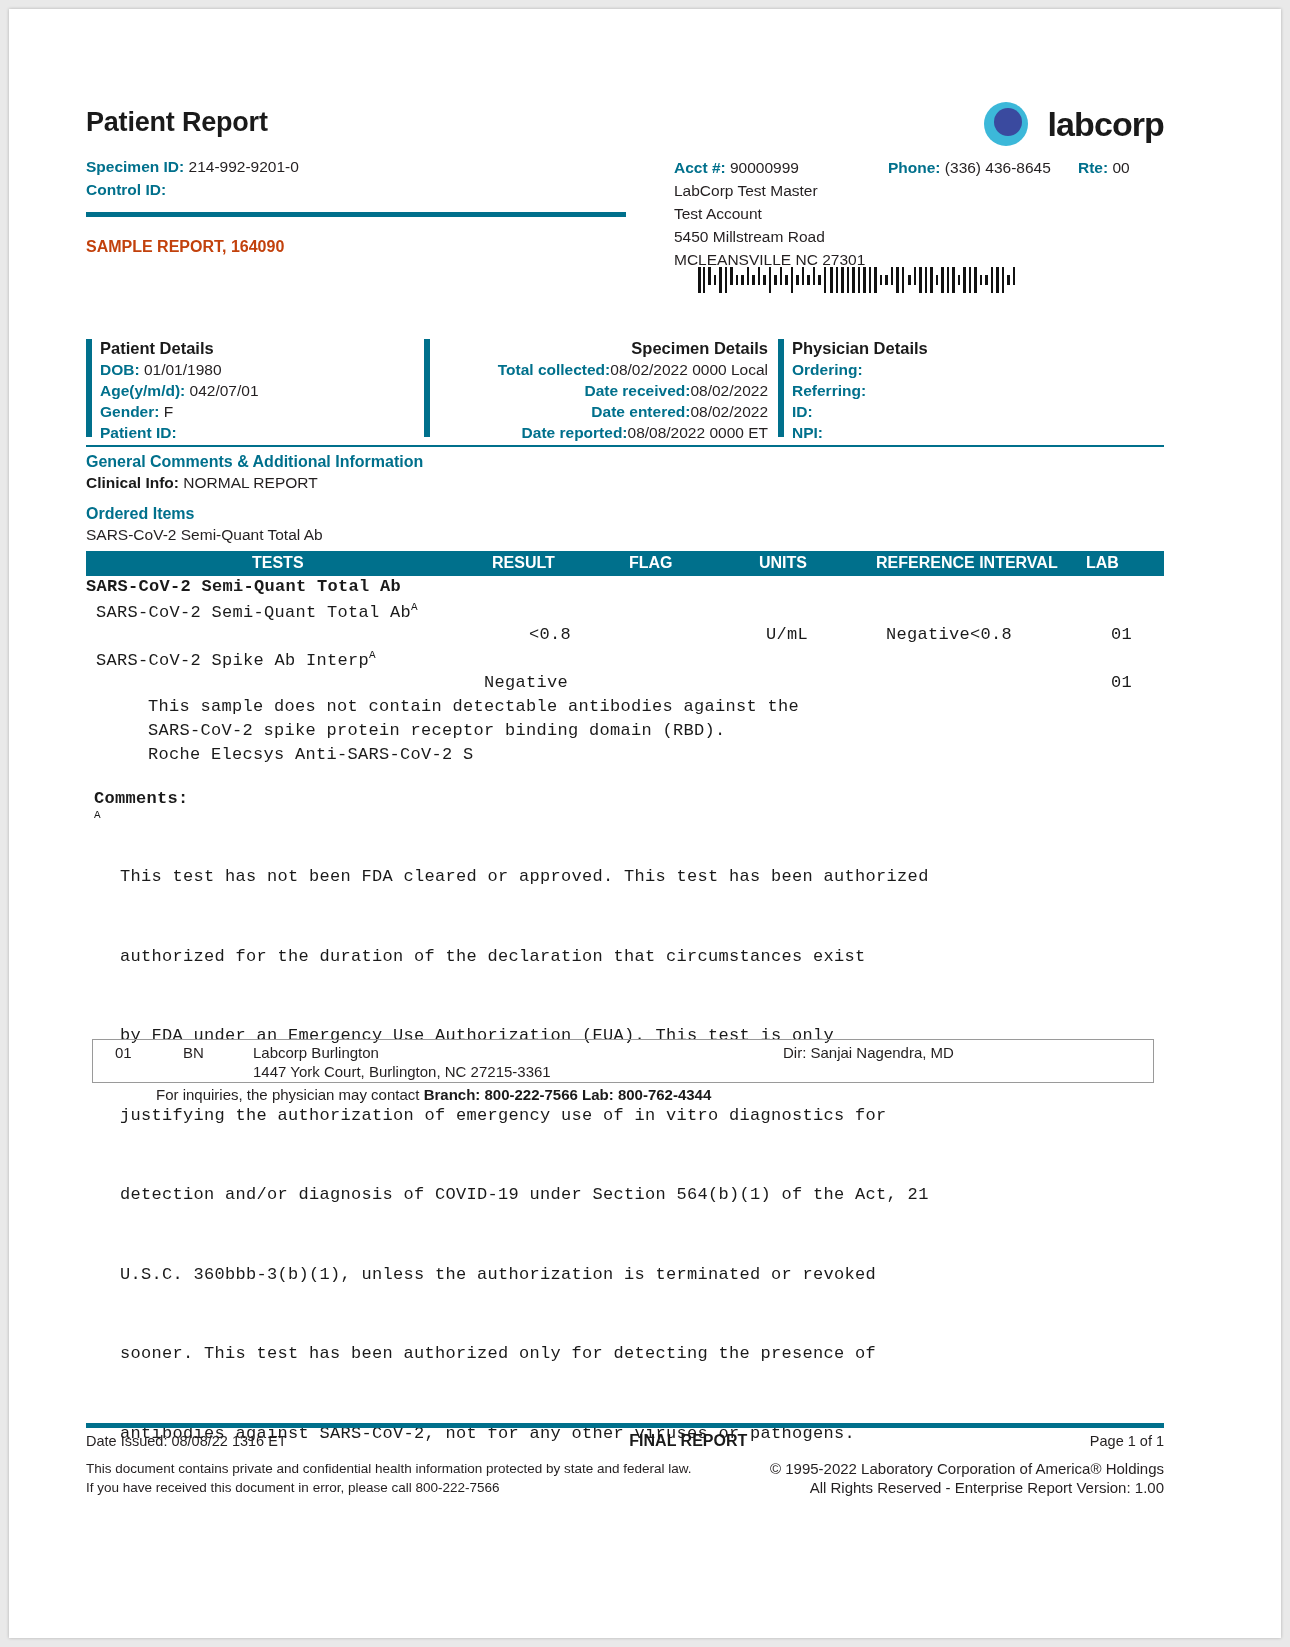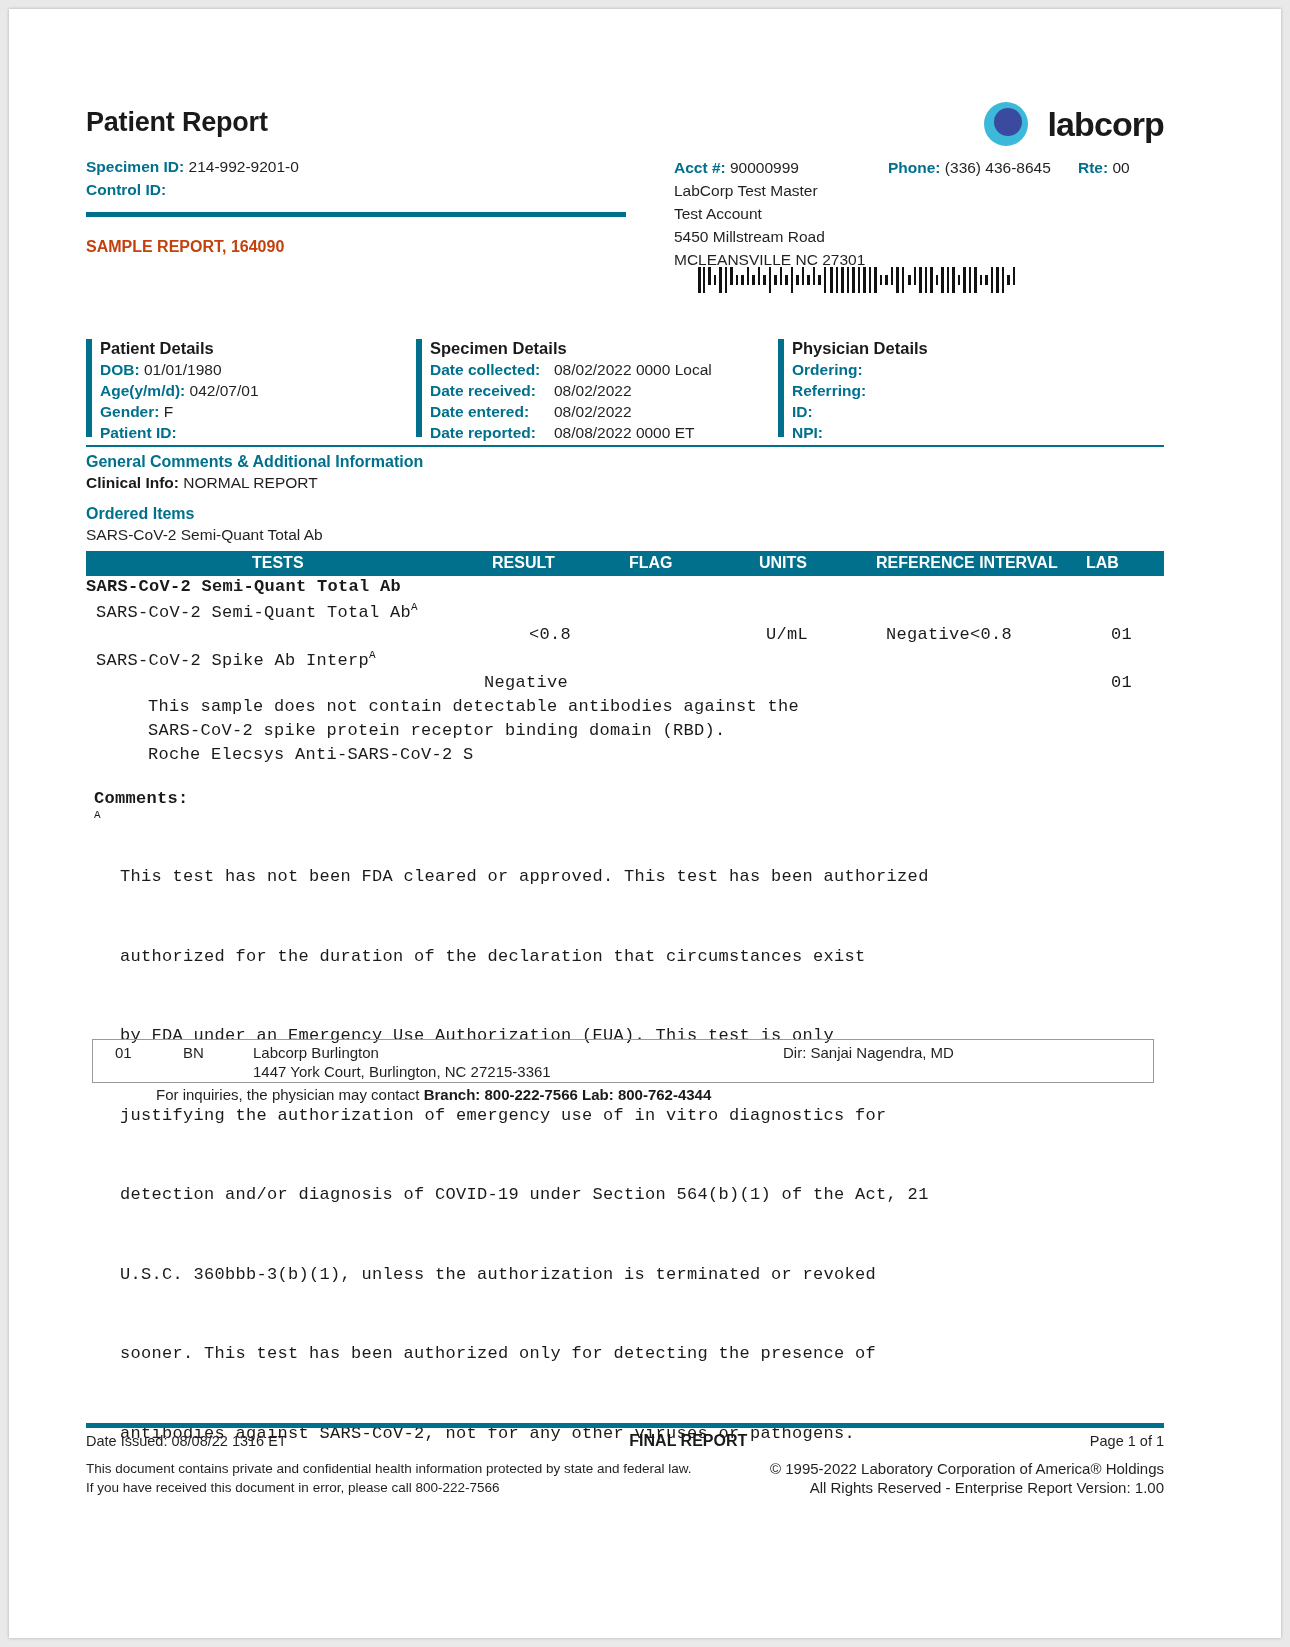--- a/index.html
+++ b/index.html
@@ -86,21 +86,21 @@
   .details { position: absolute; left: 0; top: 328px; width: 1078px; height: 104px; text-decoration: underline; }
   .panel { position: absolute; top: 0; padding-left: 14px; }
   .panel::before {
     content: "";
     position: absolute;
     left: 0; top: 2px;
     width: 6px; height: 98px;
     background: #00708c;
   }
   .panel-p { left: 0; width: 330px; }
-  .panel-s { left: 330px; width: 330px; }
+  .panel-s { left: 338px; width: 330px; text-align: right; }
   .panel-d { left: 692px; width: 380px; }
   .panel-title { font-size: 16.5px; font-weight: bold; color: #1a1a1a; line-height: 22px; }
   .panel-line { font-size: 15.5px; line-height: 21px; white-space: nowrap; }
   .panel-line .lbl { display: inline-block; }
   .sp-lbl { width: 124px; }
 
   .rule-thin {
     position: absolute; left: 0; top: 436px;
     width: 1078px; height: 2px; background: #00708c;
   }
@@ -339,21 +339,21 @@
         </div>
         <div class="panel-line">
           <span class="lbl">Patient ID:</span>
           <span class="val"></span>
         </div>
       </div>
 
       <div class="panel panel-s">
         <div class="panel-title">Specimen Details</div>
         <div class="panel-line">
-          <span class="lbl sp-lbl">Date collected:</span><span class="val">08/02/2022  0000 Local</span>
+          <span class="lbl sp-lbl">Total collected:</span><span class="val">08/02/2022  0000 Local</span>
         </div>
         <div class="panel-line">
           <span class="lbl sp-lbl">Date received:</span><span class="val">08/02/2022</span>
         </div>
         <div class="panel-line">
           <span class="lbl sp-lbl">Date entered:</span><span class="val">08/02/2022</span>
         </div>
         <div class="panel-line">
           <span class="lbl sp-lbl">Date reported:</span><span class="val">08/08/2022  0000 ET</span>
         </div>

